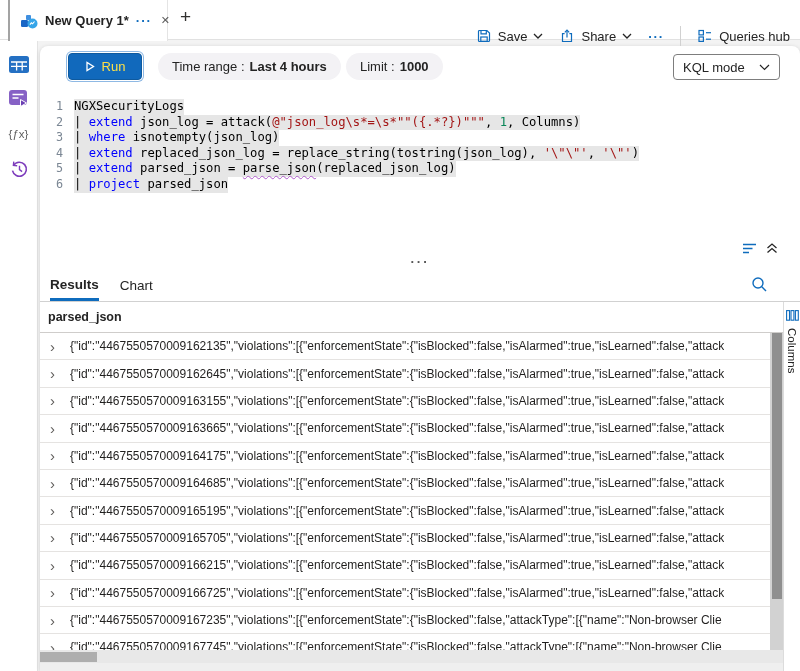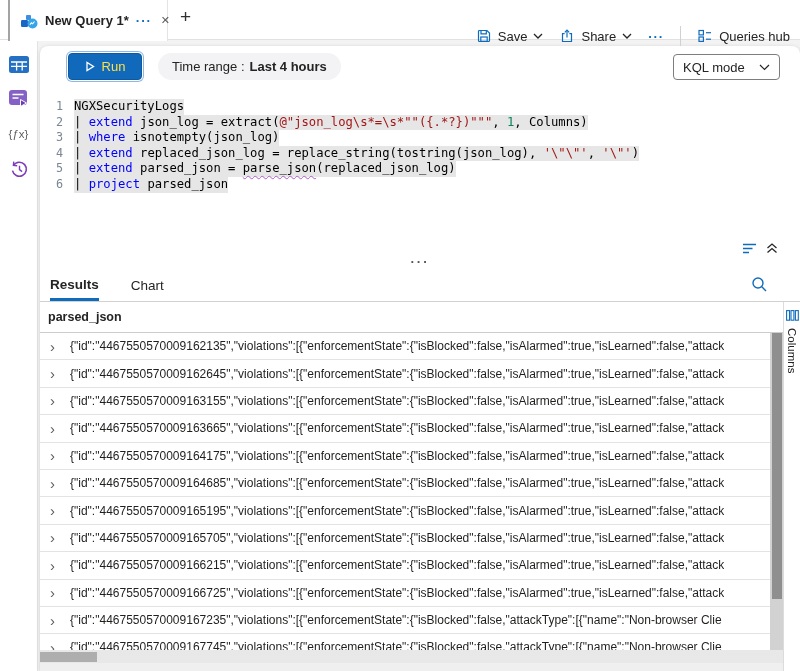--- a/index.html
+++ b/index.html
@@ -67,21 +67,21 @@
     text-decoration-color:#b05ccc; text-decoration-thickness:1px; text-underline-offset:3px; }
 
   .editor-tools { position:absolute; right:22px; top:196px; display:flex; gap:8px;
     align-items:center; }
   .drag-dots { position:absolute; left:0; right:0; top:208px; text-align:center;
     color:#555; font-weight:900; font-size:13px; letter-spacing:2px; cursor:row-resize; }
 
   
   .tabs-row { position:absolute; left:0; right:0; top:224px; height:32px;
     border-bottom:1px solid #d1d1d1; display:flex; align-items:stretch; padding-left:10px;
-    gap:32px; }
+    gap:21px; }
   .rtab { display:flex; align-items:center; font-size:13.5px; cursor:pointer; }
   .rtab.active { font-weight:700; border-bottom:3px solid #0f6cbd; }
   .search-btn { position:absolute; right:32px; top:230px; cursor:pointer; }
 
   .grid-header { position:absolute; left:0; right:17px; top:256px; height:31px;
     border-bottom:1px solid #cfcdcb; display:flex; align-items:center; padding-left:8px;
     font-size:12.5px; font-weight:700; background:#fff; }
 
   .rows { position:absolute; left:0; right:17px; top:287px; bottom:21px; overflow:hidden; }
   .grid-row { height:27.4px; border-bottom:1px solid #e5e3e1; display:flex;
@@ -200,33 +200,37 @@
           <svg width="10" height="11" viewBox="0 0 10 11" fill="none" stroke="#fff" stroke-width="1.3">
               <path d="M2 1.5 v8 l6.5-4 z"></path>
             </svg>
         </span>
         <span>Run</span>
       </div>
       <div class="pill time">
         <span>Time range :</span>
         <b>Last 4 hours</b>
       </div>
+      <div class="pill limit">
+        <span>Limit :</span>
+        <b>1000</b>
+      </div>
       <div class="mode-select">
         <span>KQL mode</span>
         <span style="display:flex">
           <svg width="11" height="7" viewBox="0 0 11 7" fill="none" stroke="#242424" stroke-width="1.2">
               <path d="M1 1 l4.5 4.5 4.5-4.5"></path>
             </svg>
         </span>
       </div>
     </div>
 
     <div class="editor">
         <div class="code-line"><span class="ln">1</span><span class="code-sel"><span class="seg-p">NGXSecurityLogs</span></span></div>
-        <div class="code-line"><span class="ln">2</span><span class="code-sel"><span class="seg-p">| </span><span class="seg-k">extend</span><span class="seg-p"> json_log = extract(</span><span class="seg-s">@"json_log\s*=\s*""({.*?})"""</span><span class="seg-p">, </span><span class="seg-n">1</span><span class="seg-p">, Columns)</span></span></div>
+        <div class="code-line"><span class="ln">2</span><span class="code-sel"><span class="seg-p">| </span><span class="seg-k">extend</span><span class="seg-p"> json_log = attack(</span><span class="seg-s">@"json_log\s*=\s*""({.*?})"""</span><span class="seg-p">, </span><span class="seg-n">1</span><span class="seg-p">, Columns)</span></span></div>
         <div class="code-line"><span class="ln">3</span><span class="code-sel"><span class="seg-p">| </span><span class="seg-k">where</span><span class="seg-p"> isnotempty(json_log)</span></span></div>
         <div class="code-line"><span class="ln">4</span><span class="code-sel"><span class="seg-p">| </span><span class="seg-k">extend</span><span class="seg-p"> replaced_json_log = replace_string(tostring(json_log), </span><span class="seg-s">'\"\"'</span><span class="seg-p">, </span><span class="seg-s">'\"'</span><span class="seg-p">)</span></span></div>
         <div class="code-line"><span class="ln">5</span><span class="code-sel"><span class="seg-p">| </span><span class="seg-k">extend</span><span class="seg-p"> parsed_json = </span><span class="seg-w">parse_json</span><span class="seg-p">(replaced_json_log)</span></span></div>
         <div class="code-line"><span class="ln">6</span><span class="code-sel"><span class="seg-p">| </span><span class="seg-k">project</span><span class="seg-p"> parsed_json</span></span></div>
       </div>
 
     <div class="editor-tools">
       <span style="display:flex">
         <svg width="16" height="13" viewBox="0 0 16 13" fill="none" stroke="#0f6cbd" stroke-width="1.6">
           <path d="M1 2.5 h13 M1 6.5 h9.5 M1 10.5 h6"></path>

